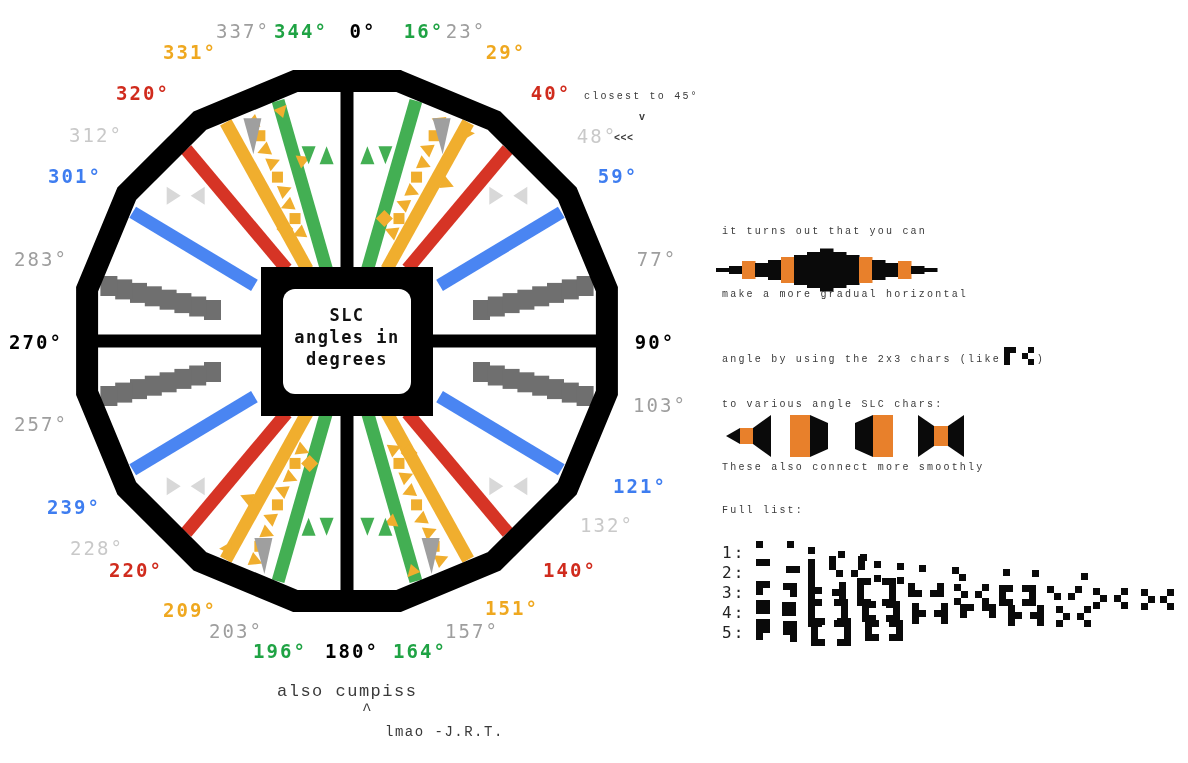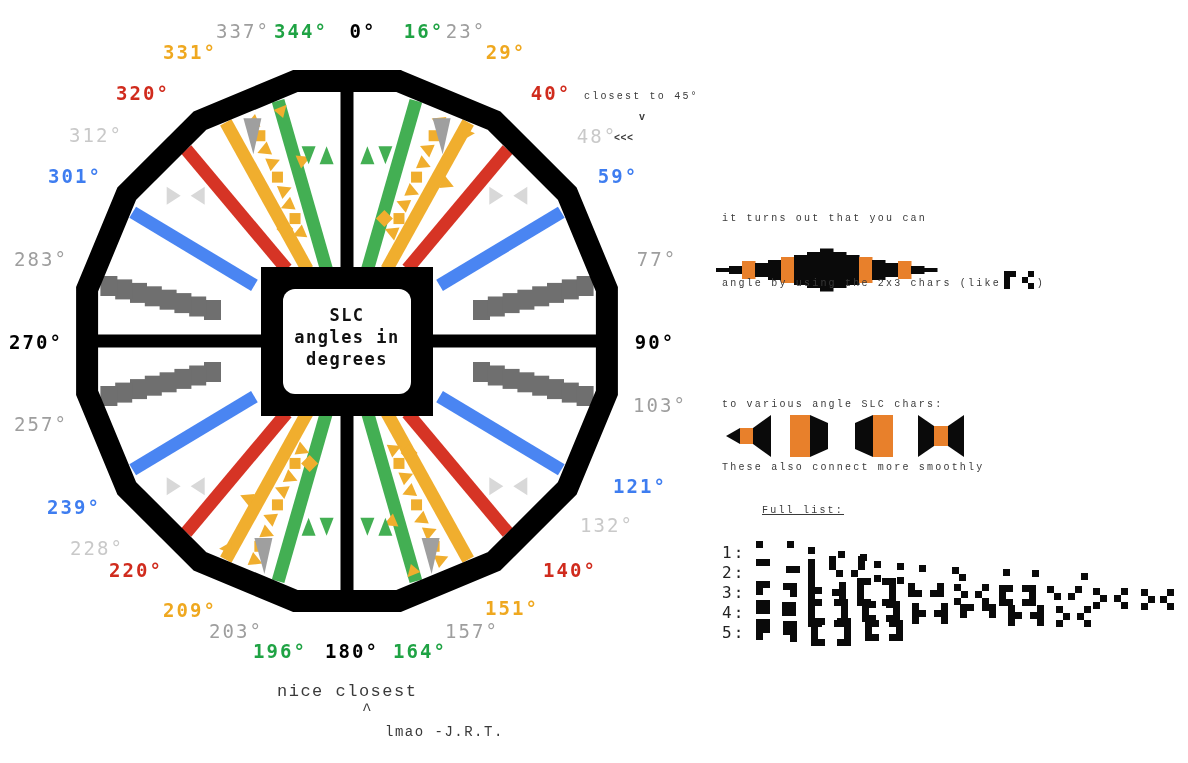--- a/index.html
+++ b/index.html
@@ -412,29 +412,30 @@
         <rect x="896" y="634" width="7" height="7" fill="#0a0a0a"></rect>
       </g>
     </svg>
 
   
   <div class="txt para" style="left:584px;top:86px;">closest to 45°</div>
   <div class="txt para" style="left:639px;top:107px;font-weight:bold;">v</div>
   <div class="txt para" style="left:614px;top:128px;font-weight:bold;letter-spacing:0.5px;">&lt;&lt;&lt;</div>
 
   
-  <div class="txt para" style="left:722px;top:166px;">
+  <div class="txt para" style="left:722px;top:179px;">
     <div>it turns out that you can</div>
+    <div>make a more gradual horizontal</div>
     <div><span>angle by using the 2x3 chars (like</span><span id="inline-glyphs"><span class="inline-glyph"><span class="cellrow"><span class="cell on"></span><span class="cell on"></span></span><span class="cellrow"><span class="cell on"></span><span class="cell off"></span></span><span class="cellrow"><span class="cell on"></span><span class="cell off"></span></span></span><span class="inline-glyph"><span class="cellrow"><span class="cell off"></span><span class="cell on"></span></span><span class="cellrow"><span class="cell on"></span><span class="cell off"></span></span><span class="cellrow"><span class="cell off"></span><span class="cell on"></span></span></span></span><span>)</span></div>
   </div>
 
   <div class="txt para" style="left:722px;top:352px;">
     <div>to various angle SLC chars:</div>
     <div>These also connect more smoothly</div>
   </div>
 
-  <div class="txt para" style="left:762px;top:500px;text-decoration:underline;">Full list:</div>
+  <div class="txt para" style="left:722px;top:500px;">Full list:</div>
 
   
-  <div class="txt" style="left:277px;top:682px;font-size:17px;letter-spacing:1.5px;">nice closest</div>
+  <div class="txt" style="left:277px;top:682px;font-size:17px;letter-spacing:1.5px;">also cumpiss</div>
   <div class="txt" style="left:362px;top:702px;font-size:16px;">^</div>
   <div class="txt" style="left:385px;top:724px;font-size:14px;letter-spacing:1.5px;">lmao -J.R.T.</div>
 </div>
 
 </body></html>

